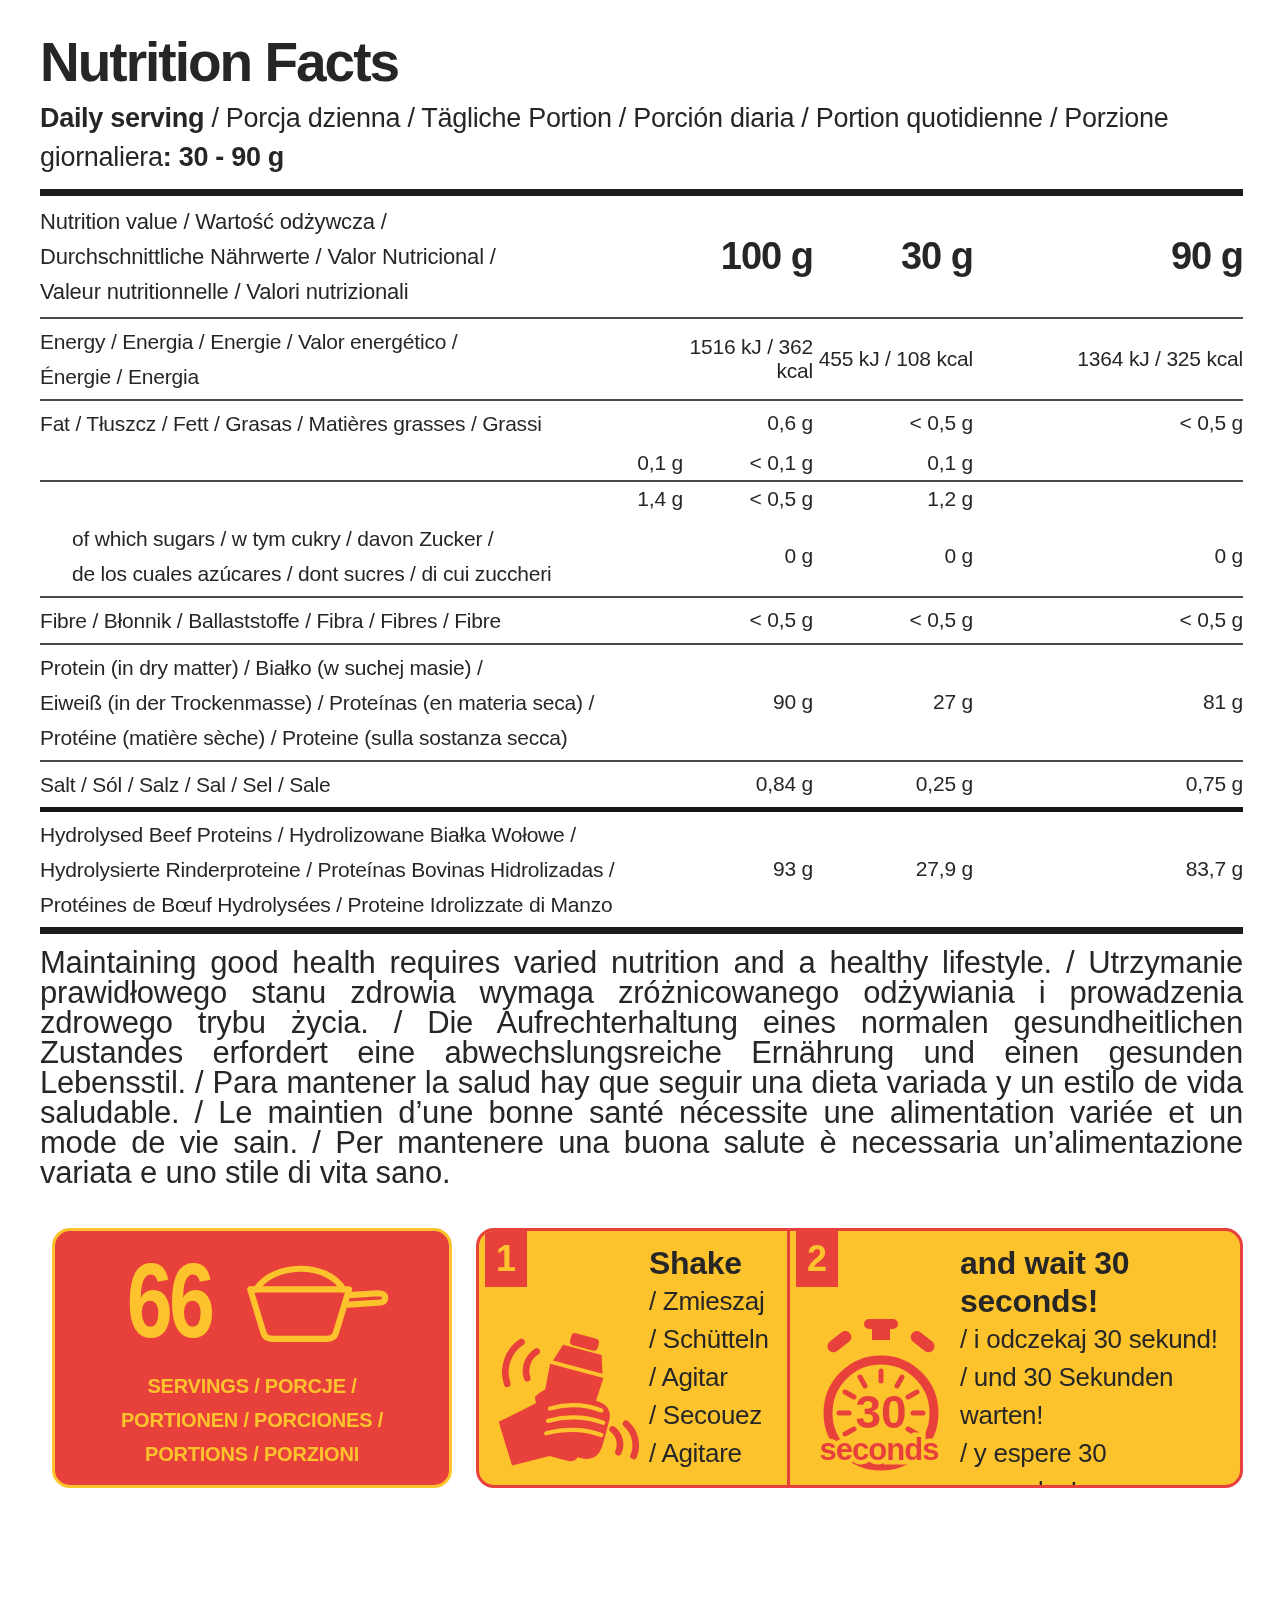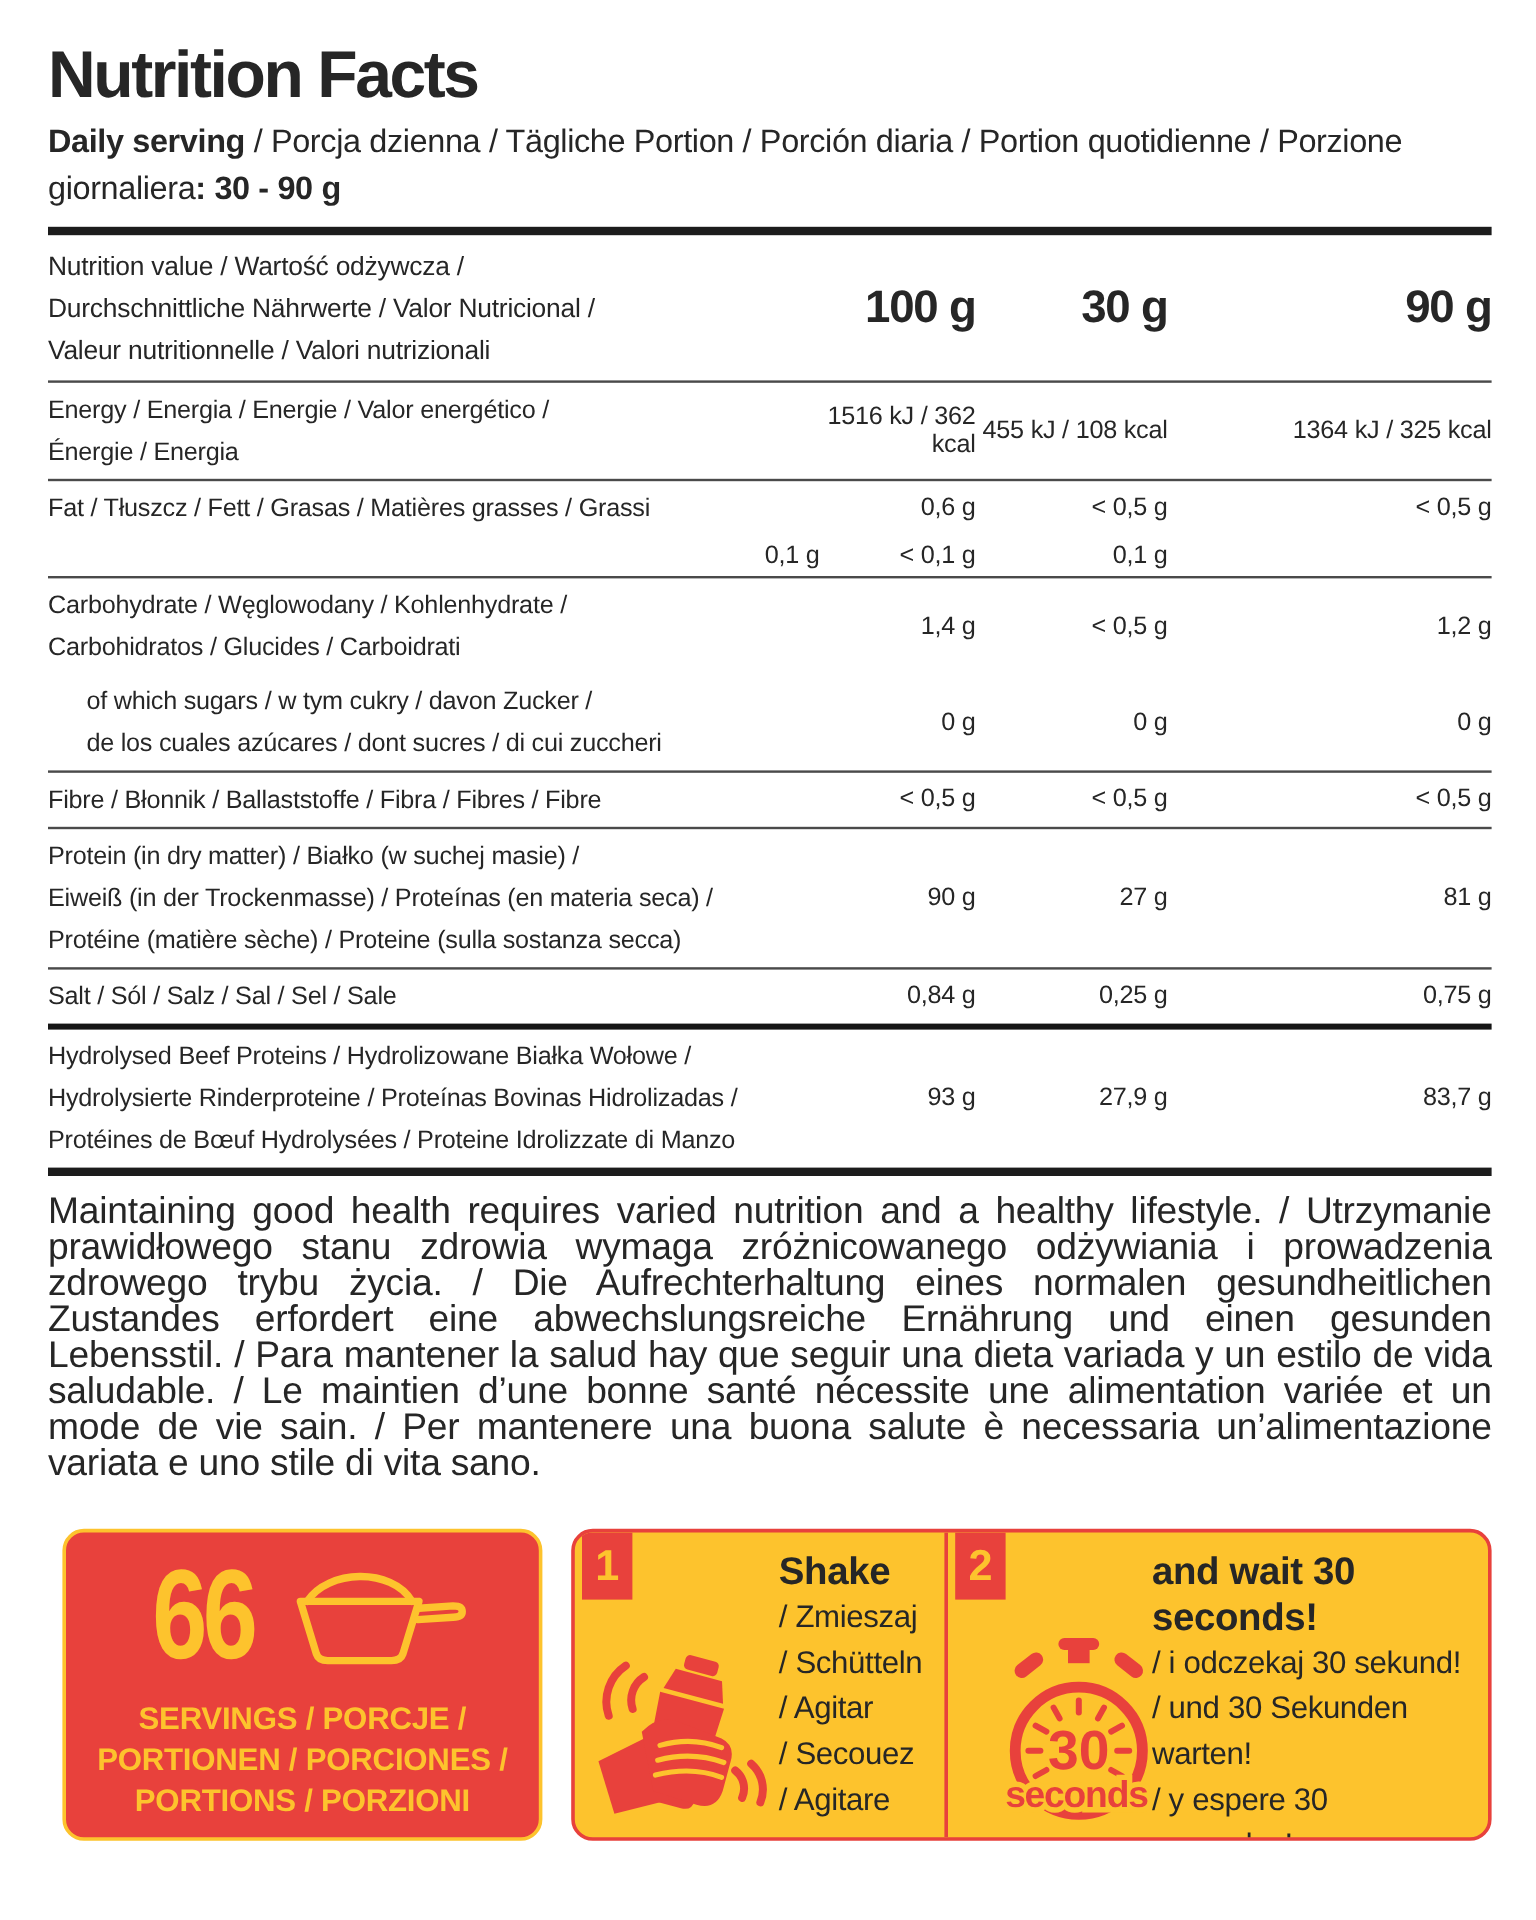--- a/index.html
+++ b/index.html
@@ -35,38 +35,38 @@
 
   .note{font-size:31px;line-height:30px;text-align:justify;letter-spacing:-0.2px;margin:14px 0 0;}
 
   .footer{display:flex;gap:24px;margin-top:40px;height:260px;}
   .servings{
     width:400px;background:var(--red);border:3px solid var(--yellow);border-radius:18px;
     color:var(--yellow);text-align:center;padding-top:20px;flex:none;margin-left:12px;
   }
   .srv-top{display:flex;justify-content:center;align-items:center;gap:14px;height:98px;}
   .srv-count{font-size:106px;font-weight:bold;line-height:92px;letter-spacing:-5px;transform:scaleX(.78);}
-  .srv-label{font-weight:bold;font-size:26px;line-height:34px;margin-top:20px;white-space:pre-line;letter-spacing:-0.2px;}
+  .srv-label{font-weight:bold;font-size:20px;line-height:34px;margin-top:20px;white-space:pre-line;letter-spacing:-0.2px;}
 
   .steps{flex:1;background:var(--yellow);border:3px solid var(--red);border-radius:18px;display:flex;overflow:hidden;}
   .vdiv{width:3px;background:var(--red);flex:none;}
   .step{position:relative;}
   .step1{width:308px;flex:none;}
   .step2{flex:1;}
   .badge{
     position:absolute;top:0;left:6px;width:42px;height:56px;background:var(--red);
     color:var(--yellow);font-size:36px;font-weight:bold;
     display:flex;align-items:center;justify-content:center;
   }
   .step-text{margin:13px 10px 0 170px;}
   .step-title{font-weight:bold;font-size:32px;line-height:38px;letter-spacing:-0.3px;}
   .step-lines{font-size:26px;line-height:38px;white-space:pre-line;letter-spacing:-0.3px;}
   .icon-abs{position:absolute;}
   .shaker-pos{left:14px;top:92px;}
-  .watch-pos{left:34px;top:88px;}
+  .watch-pos{left:16px;top:88px;}
 </style>
 </head>
 <body>
 
 <div class="page">
 
   <h1 class="title">Nutrition Facts</h1>
 
   <p class="subtitle"><b>Daily serving</b><span> / Porcja dzienna / Tägliche Portion / Porción diaria / Portion quotidienne / Porzione giornaliera</span><b>: 30 - 90 g</b></p>
 
@@ -100,22 +100,20 @@
   </div>
 
   <div class="trow">
     <div class="val">0,1 g</div>
     <div class="val">&lt; 0,1 g</div>
     <div class="val">0,1 g</div>
   </div>
   <div class="rule thin"></div>
 
   <div class="trow">
-    <div class="lbl">Carbohydrate / Węglowodany / Kohlenhydrate /
-Carbohidratos / Glucides / Carboidrati</div>
     <div class="val">1,4 g</div>
     <div class="val">&lt; 0,5 g</div>
     <div class="val">1,2 g</div>
   </div>
 
   <div class="trow">
     <div class="lbl indent">of which sugars / w tym cukry / davon Zucker /
 de los cuales azúcares / dont sucres / di cui zuccheri</div>
     <div class="val">0 g</div>
     <div class="val">0 g</div>

